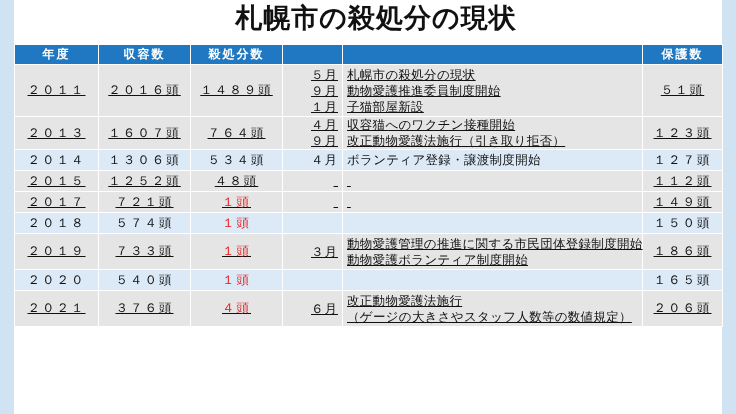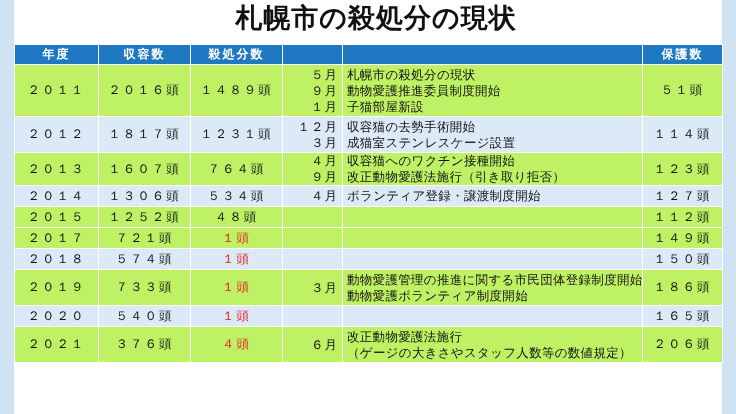--- a/index.html
+++ b/index.html
@@ -68,21 +68,21 @@
   }
   table.main td {
     border: 1px solid #ffffff;
     font-size: 12.5px;
     color: #111111;
     padding: 0 4px;
     height: 20px;
     vertical-align: middle;
     background: #ffffff;
   }
-  tr.band-a td { background: #bef264; }
+  tr.band-a td { background: #e5e5e5; text-decoration: underline; }
   tr.band-b td { background: #dce9f6; }
 
   td.c-year, td.c-intake, td.c-kill, td.c-protect {
     text-align: center;
     letter-spacing: 2px;
     white-space: nowrap;
   }
   td.c-month {
     text-align: right;
     white-space: nowrap;
@@ -138,34 +138,20 @@
               <span class="stack mon-line">９月</span>
               <span class="stack mon-line">１月</span>
             </td>
             <td class="c-event">
               <span class="stack ev-line">札幌市の殺処分の現状</span>
               <span class="stack ev-line">動物愛護推進委員制度開始</span>
               <span class="stack ev-line">子猫部屋新設</span>
             </td>
             <td class="c-protect">５１頭</td>
           </tr>
-          <tr class="band-b" style="height: 36px;">
-            <td class="c-year">２０１２</td>
-            <td class="c-intake">１８１７頭</td>
-            <td class="c-kill">１２３１頭</td>
-            <td class="c-month">
-              <span class="stack mon-line">１２月</span>
-              <span class="stack mon-line">３月</span>
-            </td>
-            <td class="c-event">
-              <span class="stack ev-line">収容猫の去勢手術開始</span>
-              <span class="stack ev-line">成猫室ステンレスケージ設置</span>
-            </td>
-            <td class="c-protect">１１４頭</td>
-          </tr>
           <tr class="band-a" style="height: 24px;">
             <td class="c-year">２０１３</td>
             <td class="c-intake">１６０７頭</td>
             <td class="c-kill">７６４頭</td>
             <td class="c-month">
               <span class="stack mon-line">４月</span>
               <span class="stack mon-line">９月</span>
             </td>
             <td class="c-event">
               <span class="stack ev-line">収容猫へのワクチン接種開始</span>

